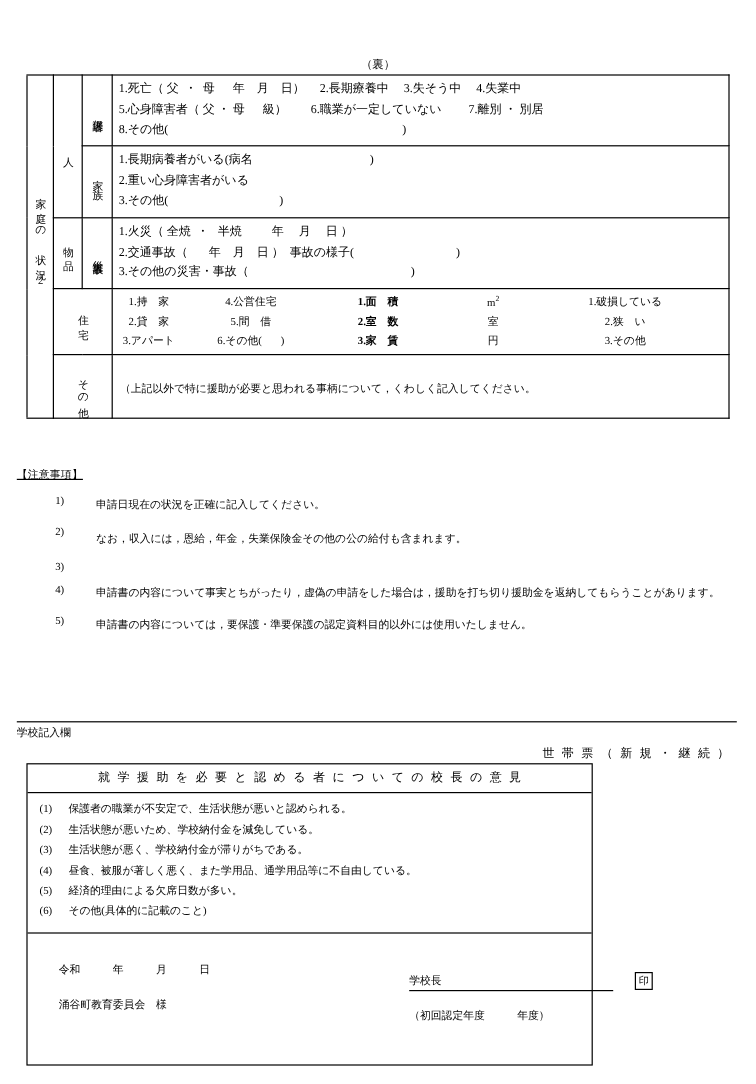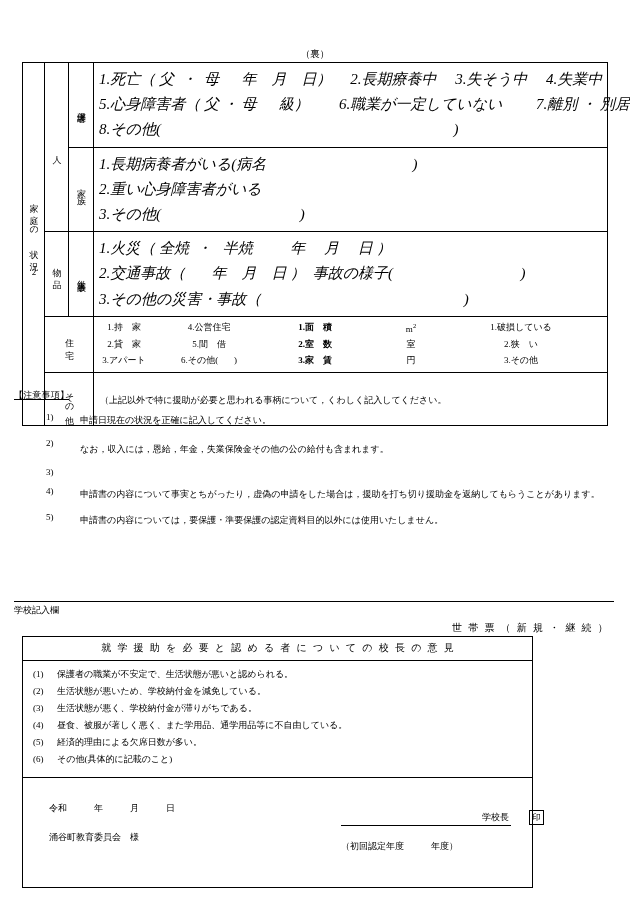--- a/index.html
+++ b/index.html
@@ -58,23 +58,22 @@
     text-orientation: upright;
     letter-spacing: 0.12em;
     white-space: nowrap;
   }
   .vlabel.spread .vtxt { letter-spacing: 0.85em; }
   .vlabel.spread2 .vtxt { letter-spacing: 1.35em; }
   .vlabel.tight .vtxt { letter-spacing: 0.10em; }
 
   .cellbody {
     padding: 4px 0 4px 5px;
-    font-size: 15px;
+    font-size: 10px;
     line-height: 1.68;
-    font-style: italic;
   }
   .cellbody .ln { white-space: pre; }
 
   
   .house-row {
     display: flex;
     width: 100%;
     font-size: 9px;
     line-height: 1.75;
     padding: 3px 0 3px 0;
@@ -142,21 +141,21 @@
     width: 600px;
     text-align: right;
     font-size: 10px;
     letter-spacing: 0.62em;
     text-indent: 0.62em;
   }
 
   .school-table {
     position: absolute;
     left: 22px; top: 636px;
-    width: 511px;
+    width: 472px;
     border: 1.6px solid #000;
     box-sizing: border-box;
   }
   .opinion-header {
     border-bottom: 0.9px solid #000;
     text-align: center;
     font-size: 10px;
     letter-spacing: 0.62em;
     text-indent: 0.62em;
     padding: 4px 0 5px 0;
@@ -189,21 +188,21 @@
   .principal-wrap {
     position: absolute;
     left: 318px; top: 33px;
     width: 250px;
   }
   .principal-line {
     position: relative;
     border-bottom: 0.9px solid #000;
     width: 170px;
     height: 15px;
-    text-align: right;
+    text-align: left;
     padding-right: 2px;
     box-sizing: border-box;
   }
   .seal-box {
     position: absolute;
     left: 188px; top: -1px;
     width: 13px; height: 13px;
     border: 0.9px solid #000;
     font-size: 8.5px;
     line-height: 13px;

